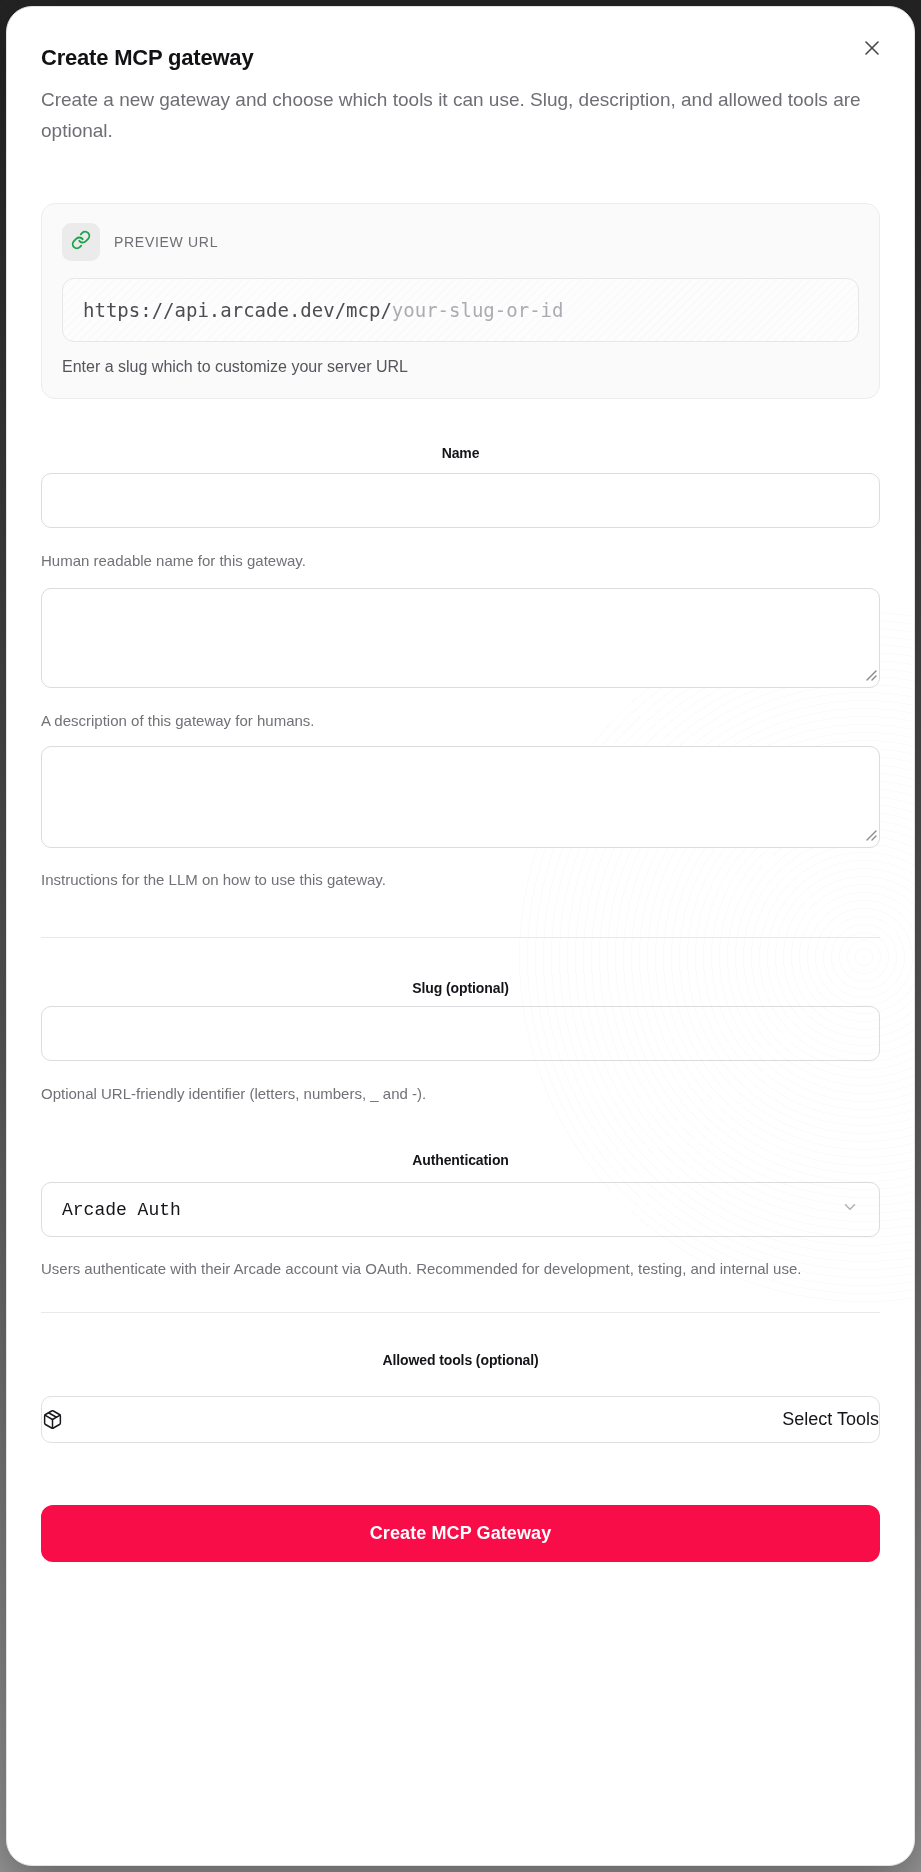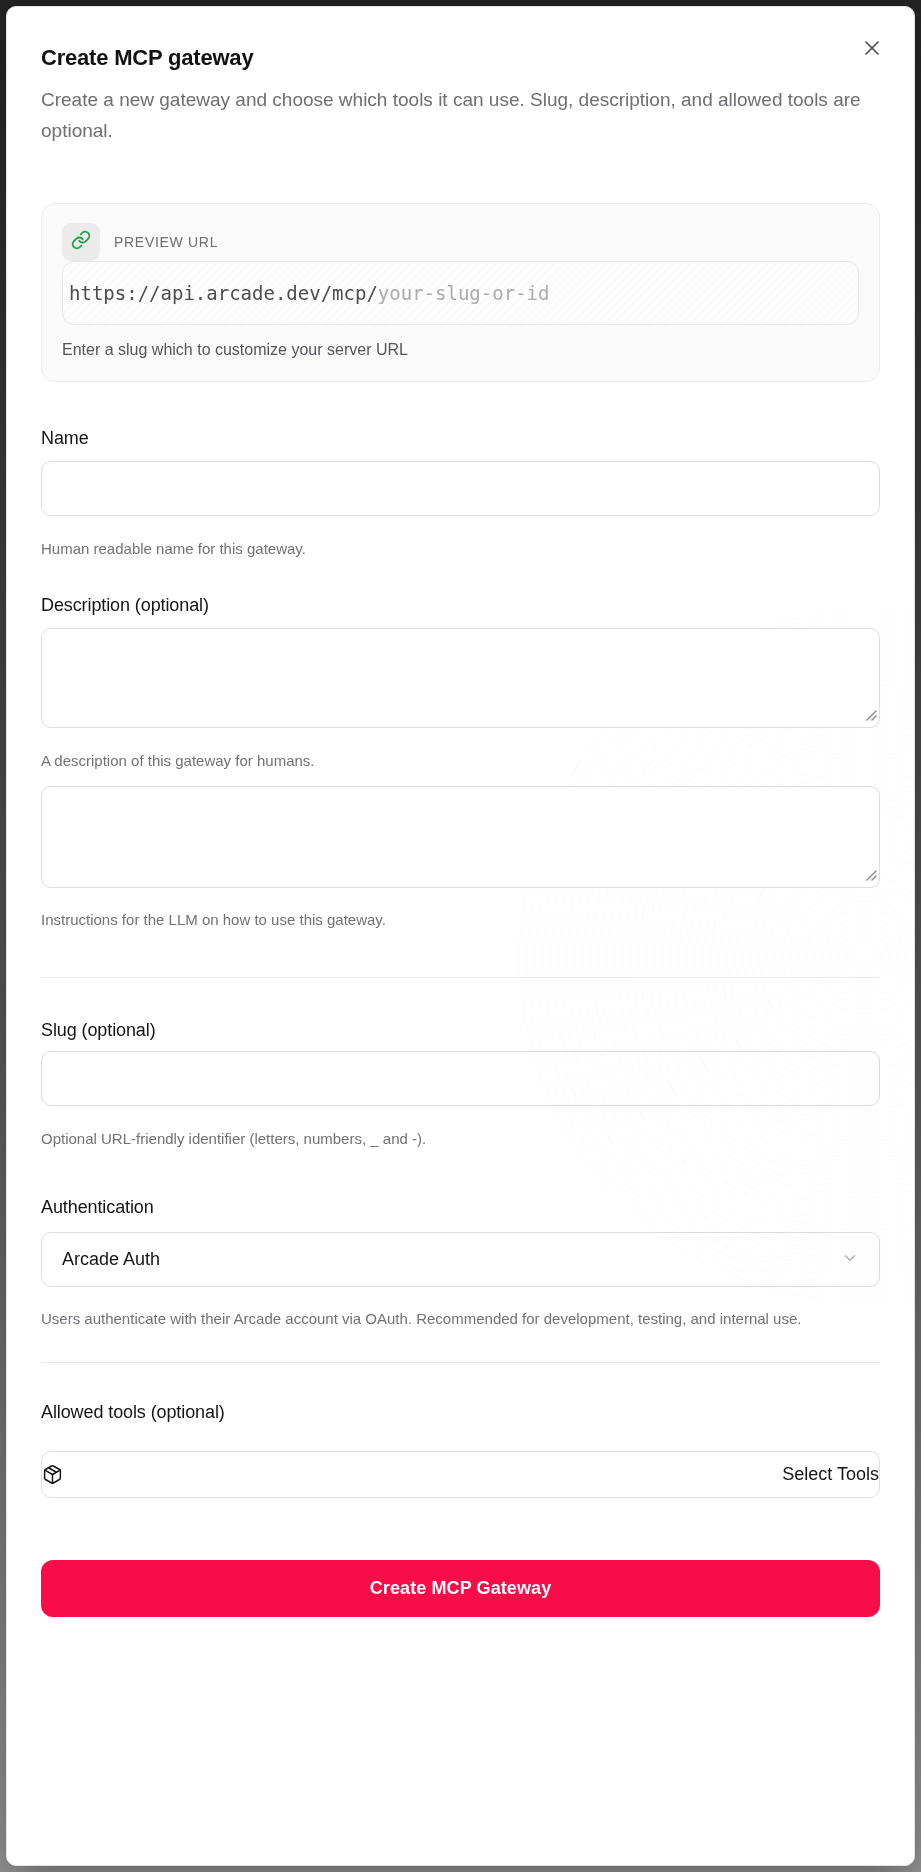--- a/index.html
+++ b/index.html
@@ -8,21 +8,21 @@
     font-family: "Liberation Sans", "DejaVu Sans", sans-serif;
     background: linear-gradient(180deg, #232323 0%, #5a5a5a 55%, #989898 100%);
     position: relative;
     overflow: hidden;
   }
   .modal {
     position: absolute;
     inset: 6px;
     background: #ffffff;
     border: 1px solid #e3e3e6;
-    border-radius: 10px;
+    border-radius: 26px;
     box-shadow: 0 18px 50px rgba(0,0,0,0.35);
     padding: 38px 34px 0 34px;
     overflow: hidden;
   }
   .decor-glow {
     position: absolute;
     right: -300px;
     top: 600px;
     width: 700px;
     height: 700px;
@@ -75,48 +75,50 @@
     display: flex; align-items: center; justify-content: center;
     flex: 0 0 auto;
   }
   .preview-label {
     margin-left: 14px;
     font-size: 14px;
     letter-spacing: 0.05em;
     color: #6e6e74;
   }
   .url-box {
+    margin-top: 17px;
     height: 64px;
     background:
       repeating-linear-gradient(135deg, rgba(0,0,0,0.012) 0 2px, rgba(0,0,0,0) 2px 6px),
       #fdfdfd;
     border: 1px solid #e7e7ea;
     border-radius: 12px;
     display: flex;
     align-items: center;
-    padding: 0 6px;
+    padding: 0 20px;
     font-family: "DejaVu Sans Mono", "Liberation Mono", monospace;
     font-size: 19px;
     white-space: pre;
     overflow: hidden;
   }
   .url-prefix { color: #4c4c53; }
   .url-placeholder { color: #ababb2; }
   .preview-helper {
     margin-top: 16px;
     font-size: 16px;
     color: #55555c;
   }
   
   .field-label {
     display: block;
-    font-size: 18px;
-    font-weight: 400;
+    font-size: 14px;
+    font-weight: 700;
     color: #151519;
     letter-spacing: -0.1px;
+    text-align: center;
   }
   .mt-section { margin-top: 46px; }
   .text-input {
     display: block;
     width: 100%;
     height: 55px;
     margin-top: 12px;
     border: 1px solid #dcdce0;
     border-radius: 10px;
     background: #fff;
@@ -163,20 +165,21 @@
     margin-top: 14px;
     height: 55px;
     border: 1px solid #dcdce0;
     border-radius: 10px;
     background: #fff;
     display: flex;
     align-items: center;
     justify-content: space-between;
     padding: 0 20px;
     cursor: pointer;
+    font-family: Liberation Mono, monospace;
   }
   .select-value { font-size: 18px; color: #151519; }
   .tools-btn {
     margin-top: 28px;
     width: 100%;
     height: 47px;
     border: 1px solid #e0e0e4;
     border-radius: 10px;
     background: #fff;
     display: flex;
@@ -239,21 +242,20 @@
     </div>
     <div class="preview-helper">Enter a slug which to customize your server URL</div>
   </div>
 
   
   <label class="field-label mt-section">Name</label>
   <input class="text-input" type="text" value="" style="">
   <div class="field-helper">Human readable name for this gateway.</div>
 
   
-  <label class="field-label" style="margin-top:31px">Description (optional)</label>
   <div class="textarea-wrap">
     <textarea class="text-area" style=""></textarea>
     <span class="resize-grip">
       <svg width="14" height="14" viewBox="0 0 14 14" stroke="#8a8a8f" stroke-width="1.4" stroke-linecap="round">
         <line x1="3" y1="12" x2="12" y2="3"></line>
         <line x1="8" y1="12" x2="12" y2="8"></line>
       </svg>
     </span>
   </div>
   <div class="field-helper">A description of this gateway for humans.</div>

